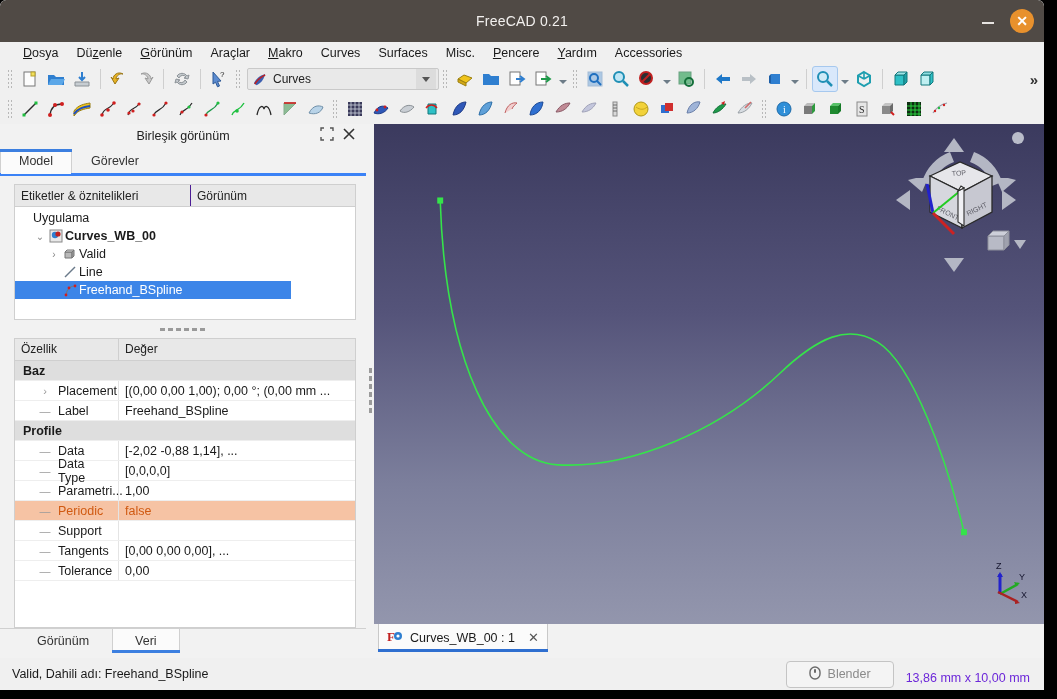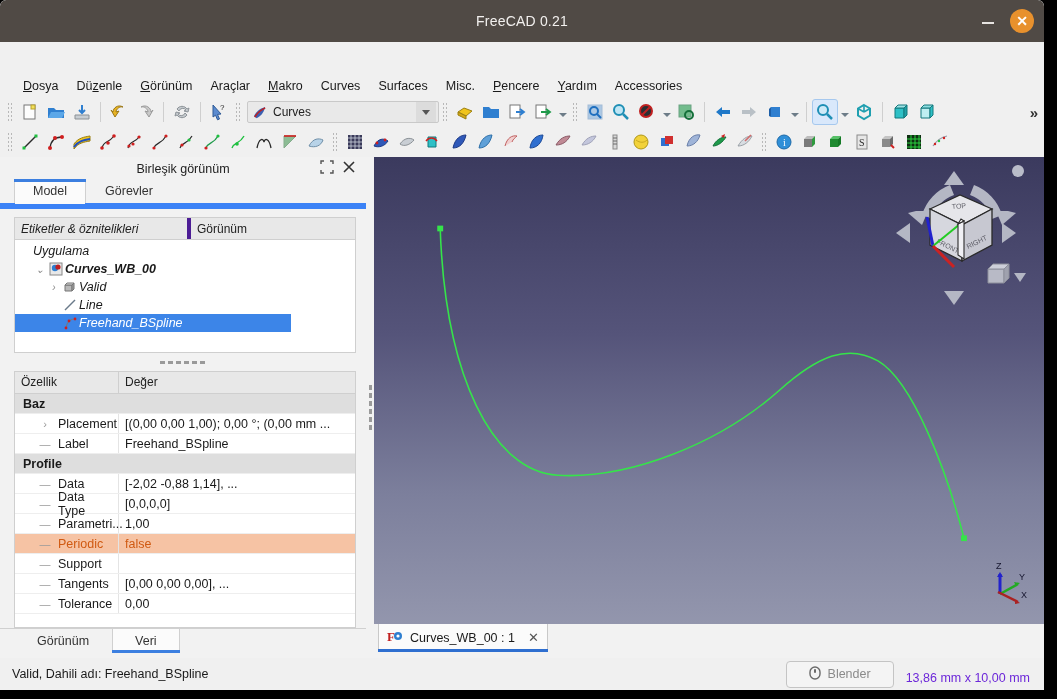--- a/index.html
+++ b/index.html
@@ -41,21 +41,20 @@
     display: flex; align-items: center; justify-content: center;
     font-size: 14px; line-height: 1; cursor: pointer; font-weight: bold;
   }
   
   .menubar {
     height: 22px; flex: 0 0 22px;
     background: #f0f0f0;
     display: flex; align-items: center;
     padding-left: 14px; gap: 0px;
     border-bottom: 1px solid #f0f0f0;
-    margin-top: 33px;
   }
   .menu-item {
     font-size: 12.5px; color: #1a1a1a; padding: 2px 9px; cursor: default; white-space: nowrap;
   }
   .menu-item u { text-decoration: underline; }
   
   .toolbars { flex: 0 0 auto; background: #f0f0f0; }
   .toolrow {
     height: 30px; display: flex; align-items: center; padding-left: 4px;
     overflow: hidden; white-space: nowrap;
@@ -101,45 +100,45 @@
   }
   
   .body { flex: 1 1 auto; display: flex; min-height: 0; background: #f0f0f0; }
   .leftpanel { width: 366px; flex: 0 0 366px; display: flex; flex-direction: column; background: #f2f2f2; }
   .panelhdr {
     height: 24px; flex: 0 0 24px; display: flex; align-items: center; justify-content: center;
     font-size: 12.5px; color: #222; position: relative; background: #f2f2f2;
   }
   .panelhdr .hdricons { position: absolute; right: 10px; top: 3px; display: flex; gap: 8px; align-items: center; }
   
-  .tabsrow { height: 28px; flex: 0 0 28px; display: flex; align-items: flex-end; padding-left: 14px;
-             border-bottom: 6px solid #3b82f6; background: #f2f2f2;}
+  .tabsrow { height: 28px; flex: 0 0 28px; display: flex; align-items: flex-end; 
+             border-bottom: 3px solid #3b82f6; background: #f2f2f2;}
   .tab {
     font-size: 12.5px; color: #333; padding: 4px 18px 5px; cursor: pointer;
     border: 1px solid transparent; border-bottom: none; background: transparent; position: relative;
   }
   .tab.active {
     background: #fbfbfb; border-color: #d0d0d0; border-radius: 2px 2px 0 0;
   }
   .tab.active::before {
     content:""; position:absolute; left:-1px; right:-1px; top:-1px; height:3px; background:#3c7fe0;
   }
   .tab.active::after {
     content:""; position:absolute; left:0; right:0; bottom:-1px; height:1px; background:#fbfbfb;
   }
   
   .treewrap { flex: 0 0 auto; padding: 8px 10px 0 14px; }
   .treebox { border: 1px solid #cfcfcf; background: #fff; height: 136px; overflow: hidden; }
   .treehdr { display: flex; height: 22px; background: #e8e8e8; border-bottom: 1px solid #cfcfcf; }
   .treehdr div {
     font-size: 12px; color: #222; padding: 3px 6px; display:flex; align-items:center;
   }
-  .th1 { width: 176px; border-right: 4px solid #4c1d95; font-style: italic; }
+  .th1 { width: 176px; border-right: 1px solid #4c1d95; }
   .th2 { flex: 1; }
-  .treerows { padding: 2px 0 0 0; font-size: 12.5px; color: #1a1a1a; font-style: italic; }
+  .treerows { padding: 2px 0 0 0; font-size: 12.5px; color: #1a1a1a; }
   .trow { height: 18px; display: flex; align-items: center; padding-left: 4px; white-space: nowrap; }
   .trow.sel { background: #3c85e8; color: #fff; }
   .tind { display:inline-block; }
   .texp { width: 14px; text-align: center; color:#888; font-size: 10px; }
   .ticon { width: 18px; display:flex; align-items:center; justify-content:center; }
   .bold { font-weight: bold; }
   .hsplitter {
     height: 18px; display: flex; align-items: center; justify-content: center;
   }
   .hsplitter .dots {

